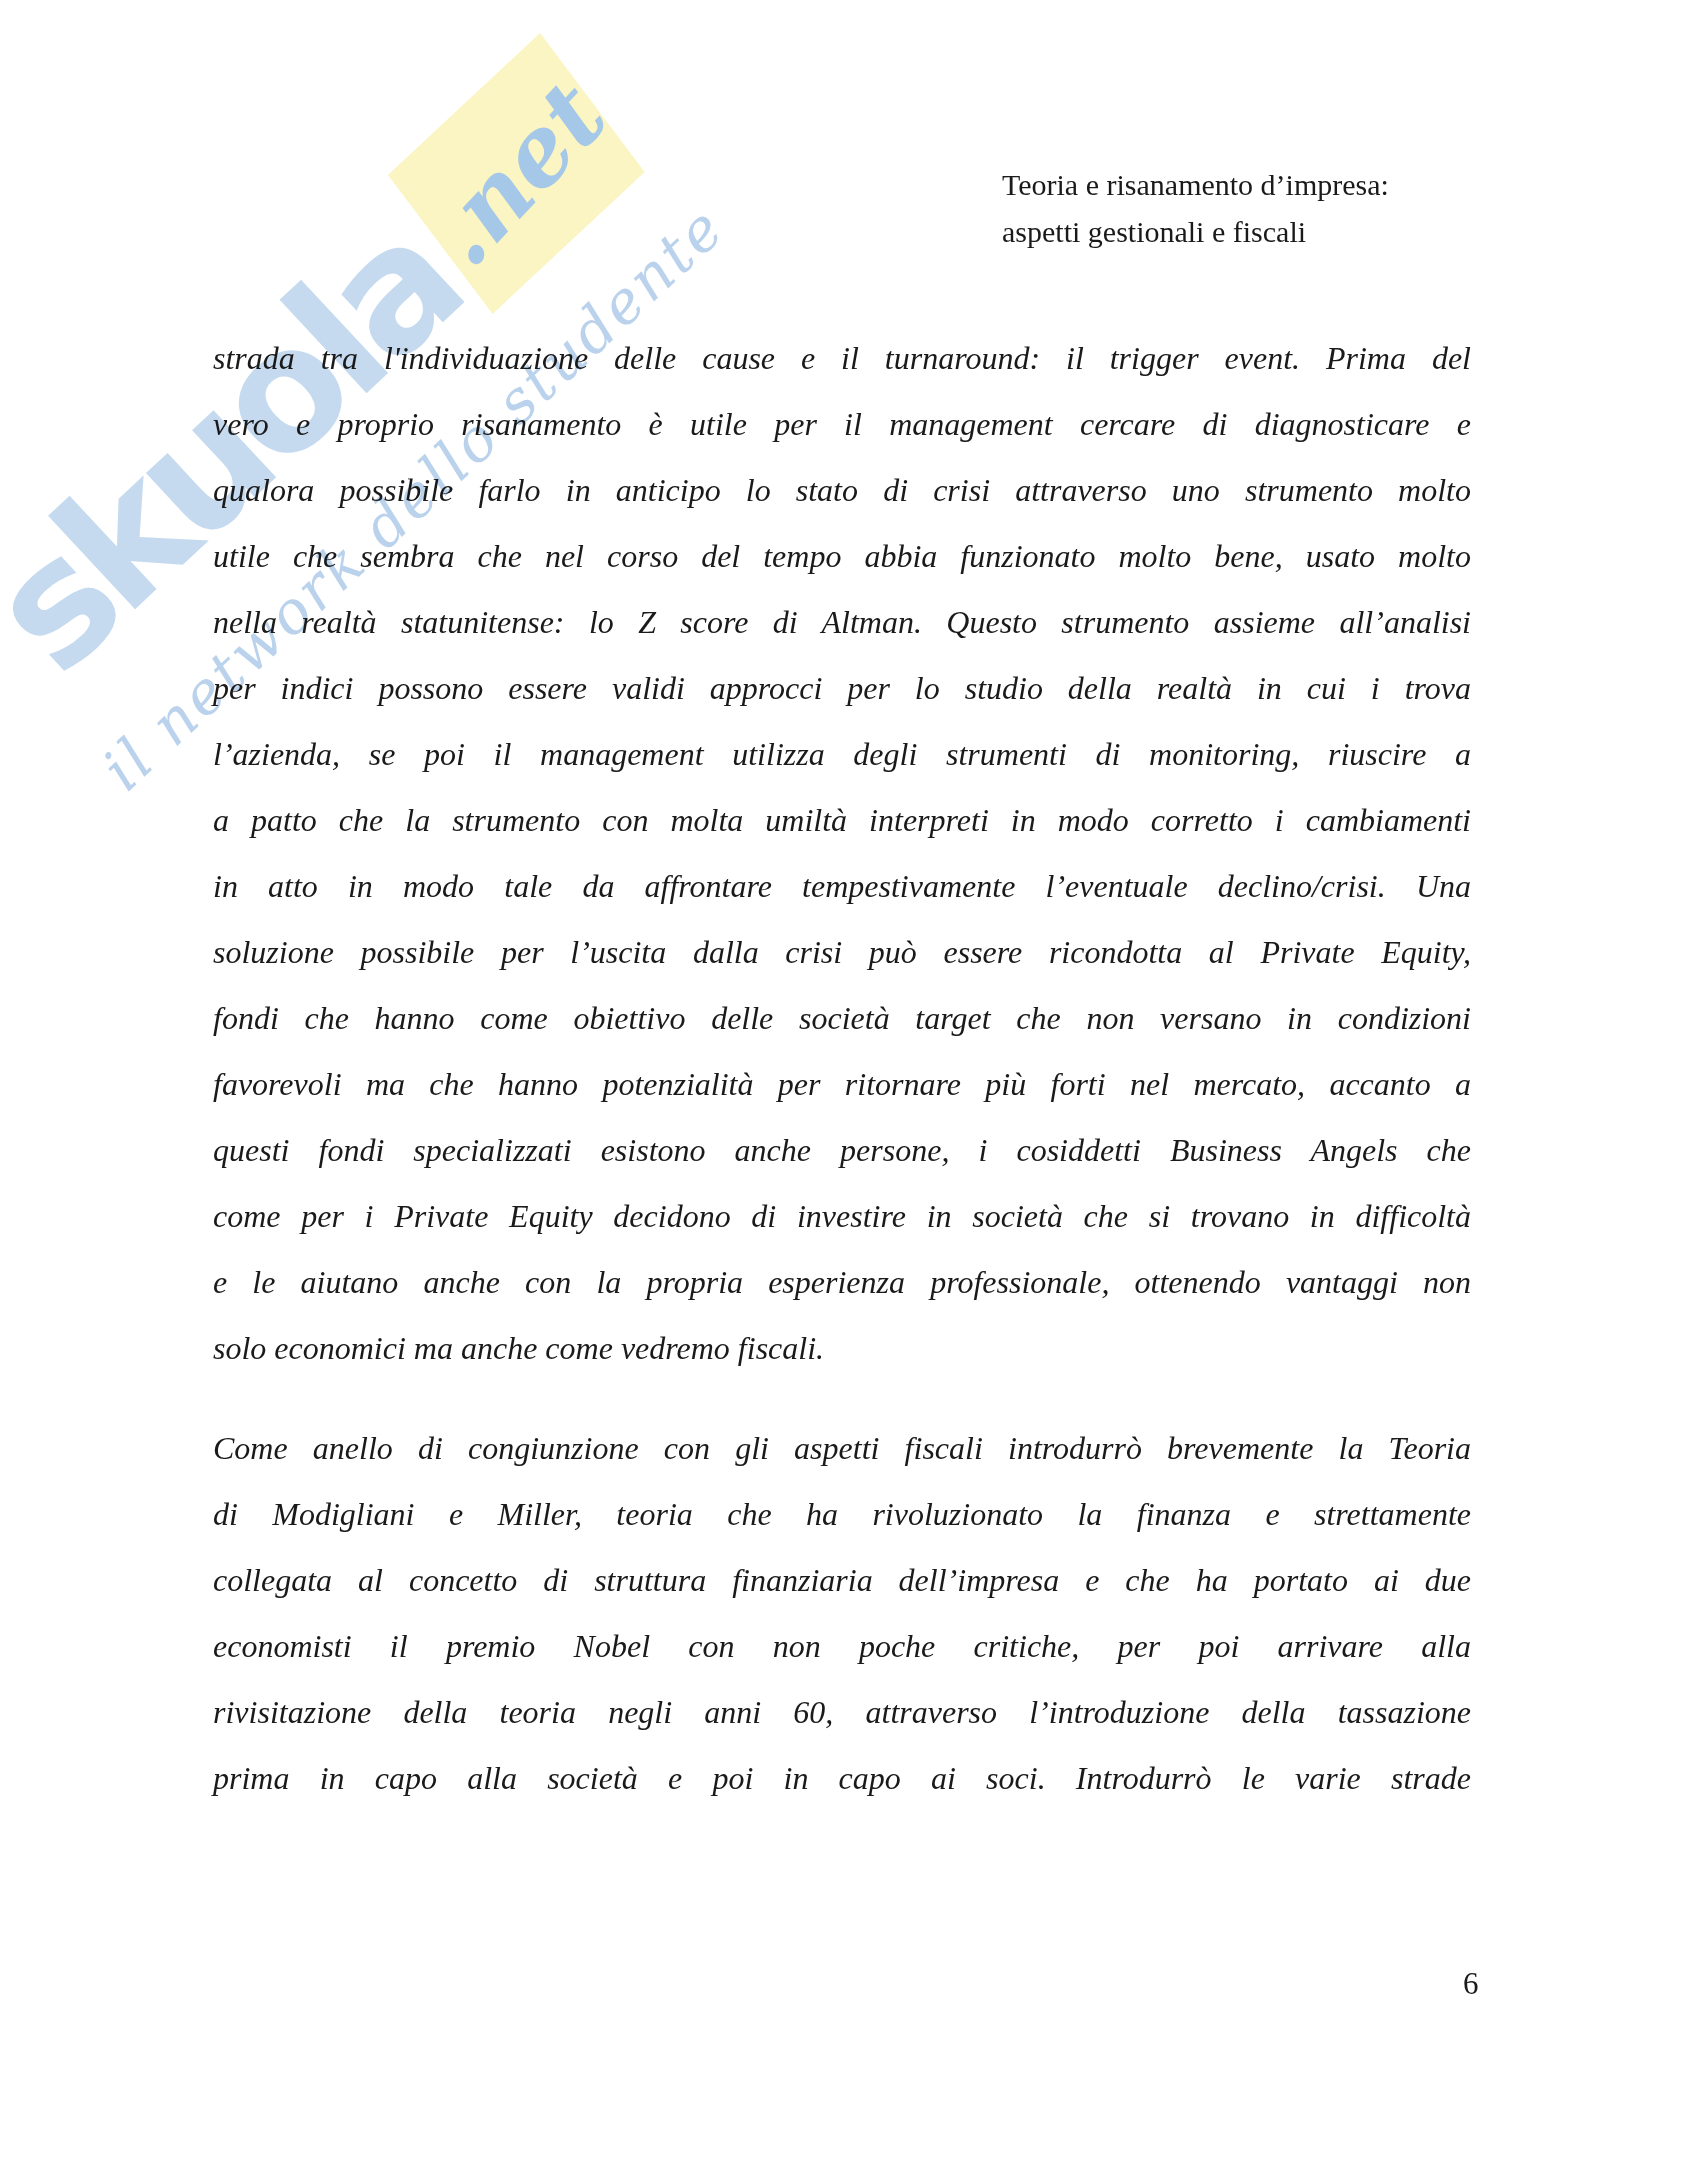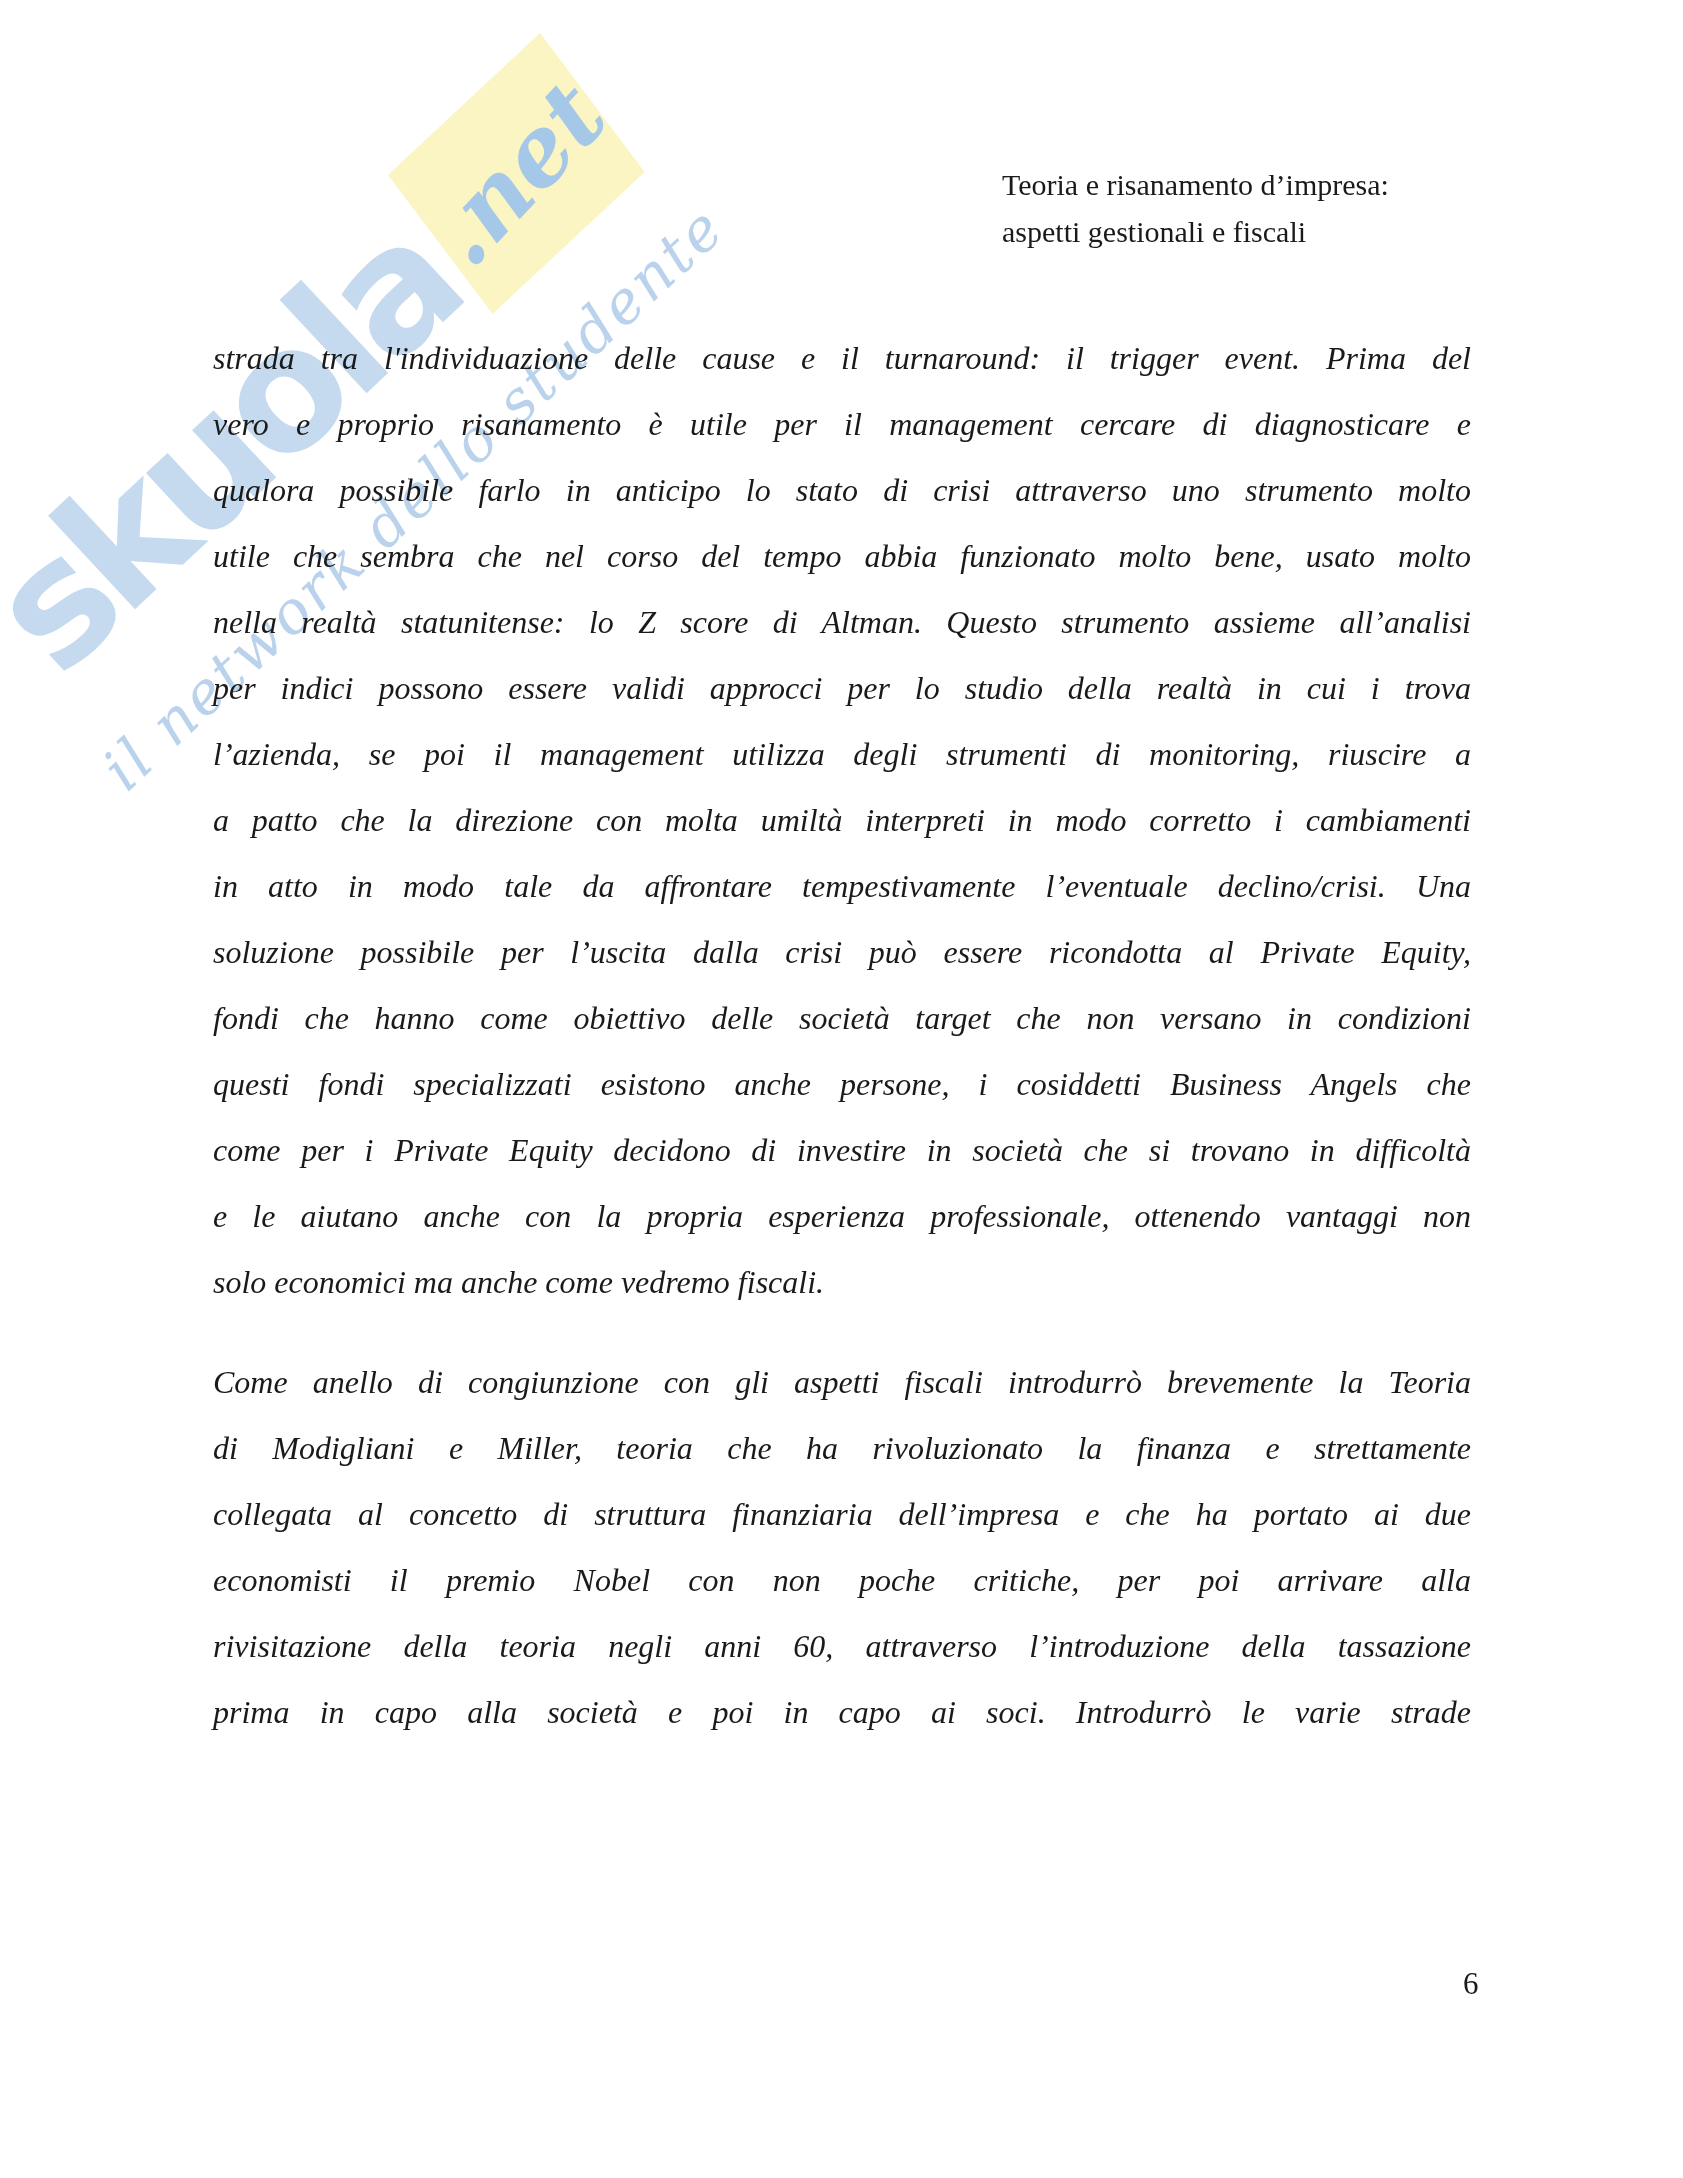--- a/index.html
+++ b/index.html
@@ -125,24 +125,25 @@
 
 <div class="doc-body">
     <div class="paragraph">
       <div class="line">strada tra l'individuazione delle cause e il turnaround: il trigger event. Prima del</div>
       <div class="line">vero e proprio risanamento è utile per il management cercare di diagnosticare e</div>
       <div class="line">qualora possibile farlo in anticipo lo stato di crisi attraverso uno strumento molto</div>
       <div class="line">utile che sembra che nel corso del tempo abbia funzionato molto bene, usato molto</div>
       <div class="line">nella realtà statunitense: lo Z score di Altman. Questo strumento assieme all’analisi</div>
       <div class="line">per indici possono essere validi approcci per lo studio della realtà in cui i trova</div>
       <div class="line">l’azienda, se poi il management utilizza degli strumenti di monitoring, riuscire a</div>
-      <div class="line">a patto che la direzione con molta umiltà interpreti in modo corretto i cambiamenti</div>
+      <div class="line">a patto che la strumento con molta umiltà interpreti in modo corretto i cambiamenti</div>
       <div class="line">in atto in modo tale da affrontare tempestivamente l’eventuale declino/crisi. Una</div>
       <div class="line">soluzione possibile per l’uscita dalla crisi può essere ricondotta al Private Equity,</div>
       <div class="line">fondi che hanno come obiettivo delle società target che non versano in condizioni</div>
+      <div class="line">favorevoli ma che hanno potenzialità per ritornare più forti nel mercato, accanto a</div>
       <div class="line">questi fondi specializzati esistono anche persone, i cosiddetti Business Angels che</div>
       <div class="line">come per i Private Equity decidono di investire in società che si trovano in difficoltà</div>
       <div class="line">e le aiutano anche con la propria esperienza professionale, ottenendo vantaggi non</div>
       <div class="line line-last">solo economici ma anche come vedremo fiscali.</div>
     </div>
     <div class="paragraph">
       <div class="line">Come anello di congiunzione con gli aspetti fiscali introdurrò brevemente la Teoria</div>
       <div class="line">di Modigliani e Miller, teoria che ha rivoluzionato la finanza e strettamente</div>
       <div class="line">collegata al concetto di struttura finanziaria dell’impresa e che ha portato ai due</div>
       <div class="line">economisti il premio Nobel con non poche critiche, per poi arrivare alla</div>

